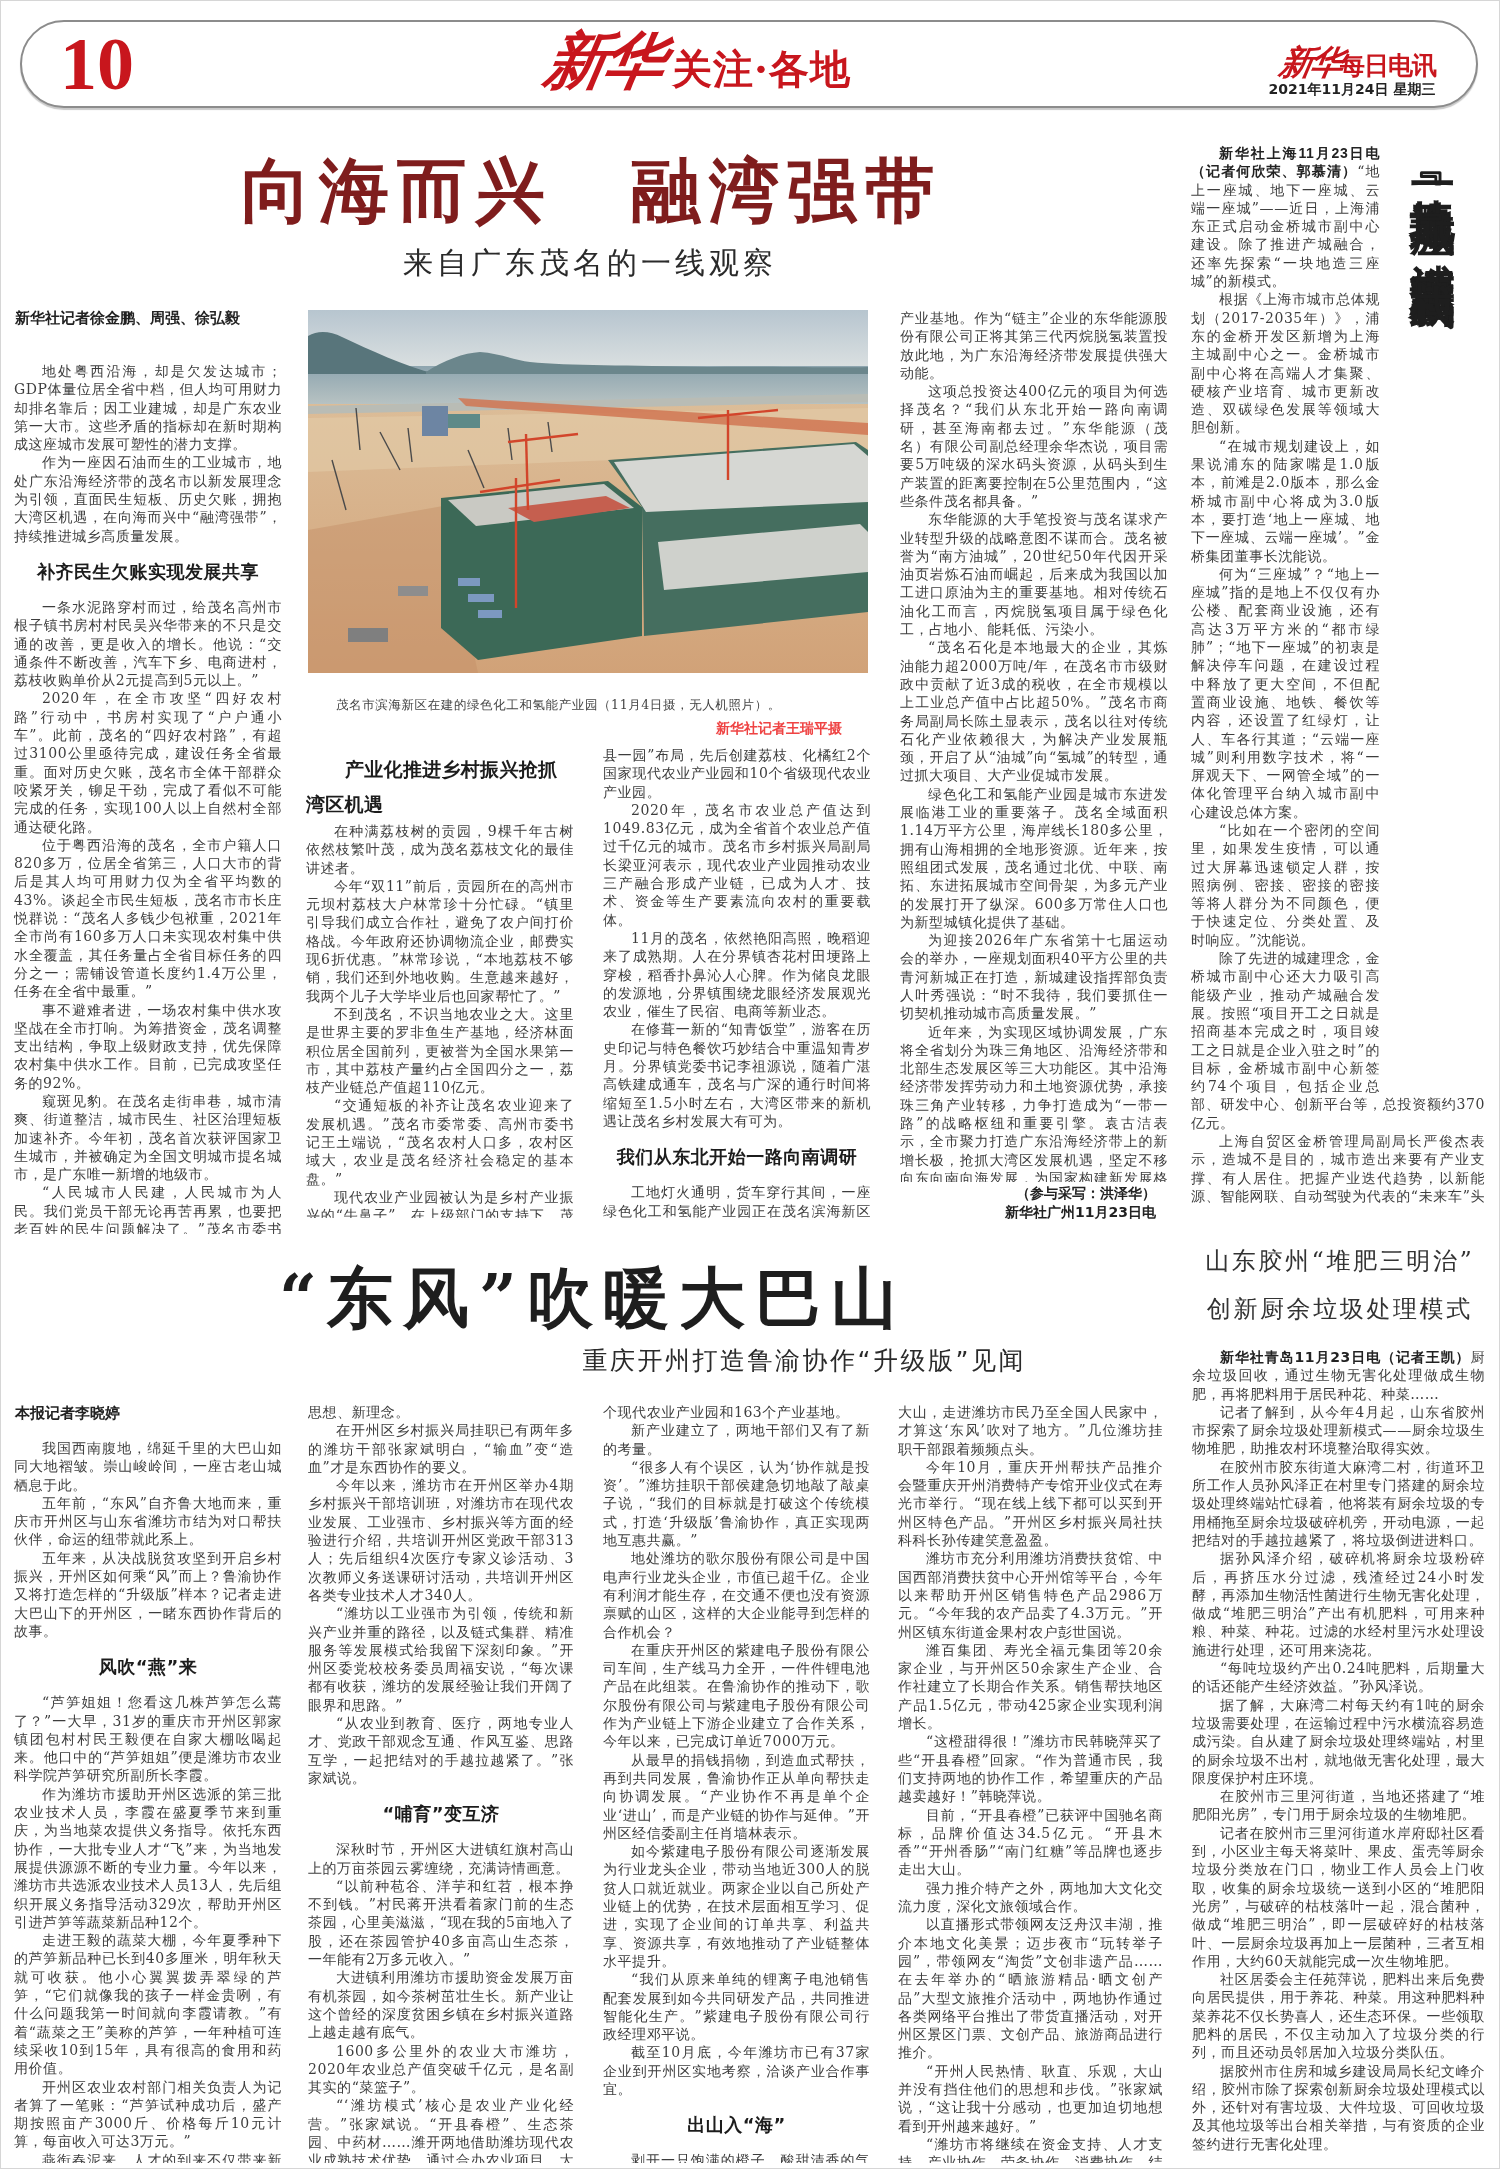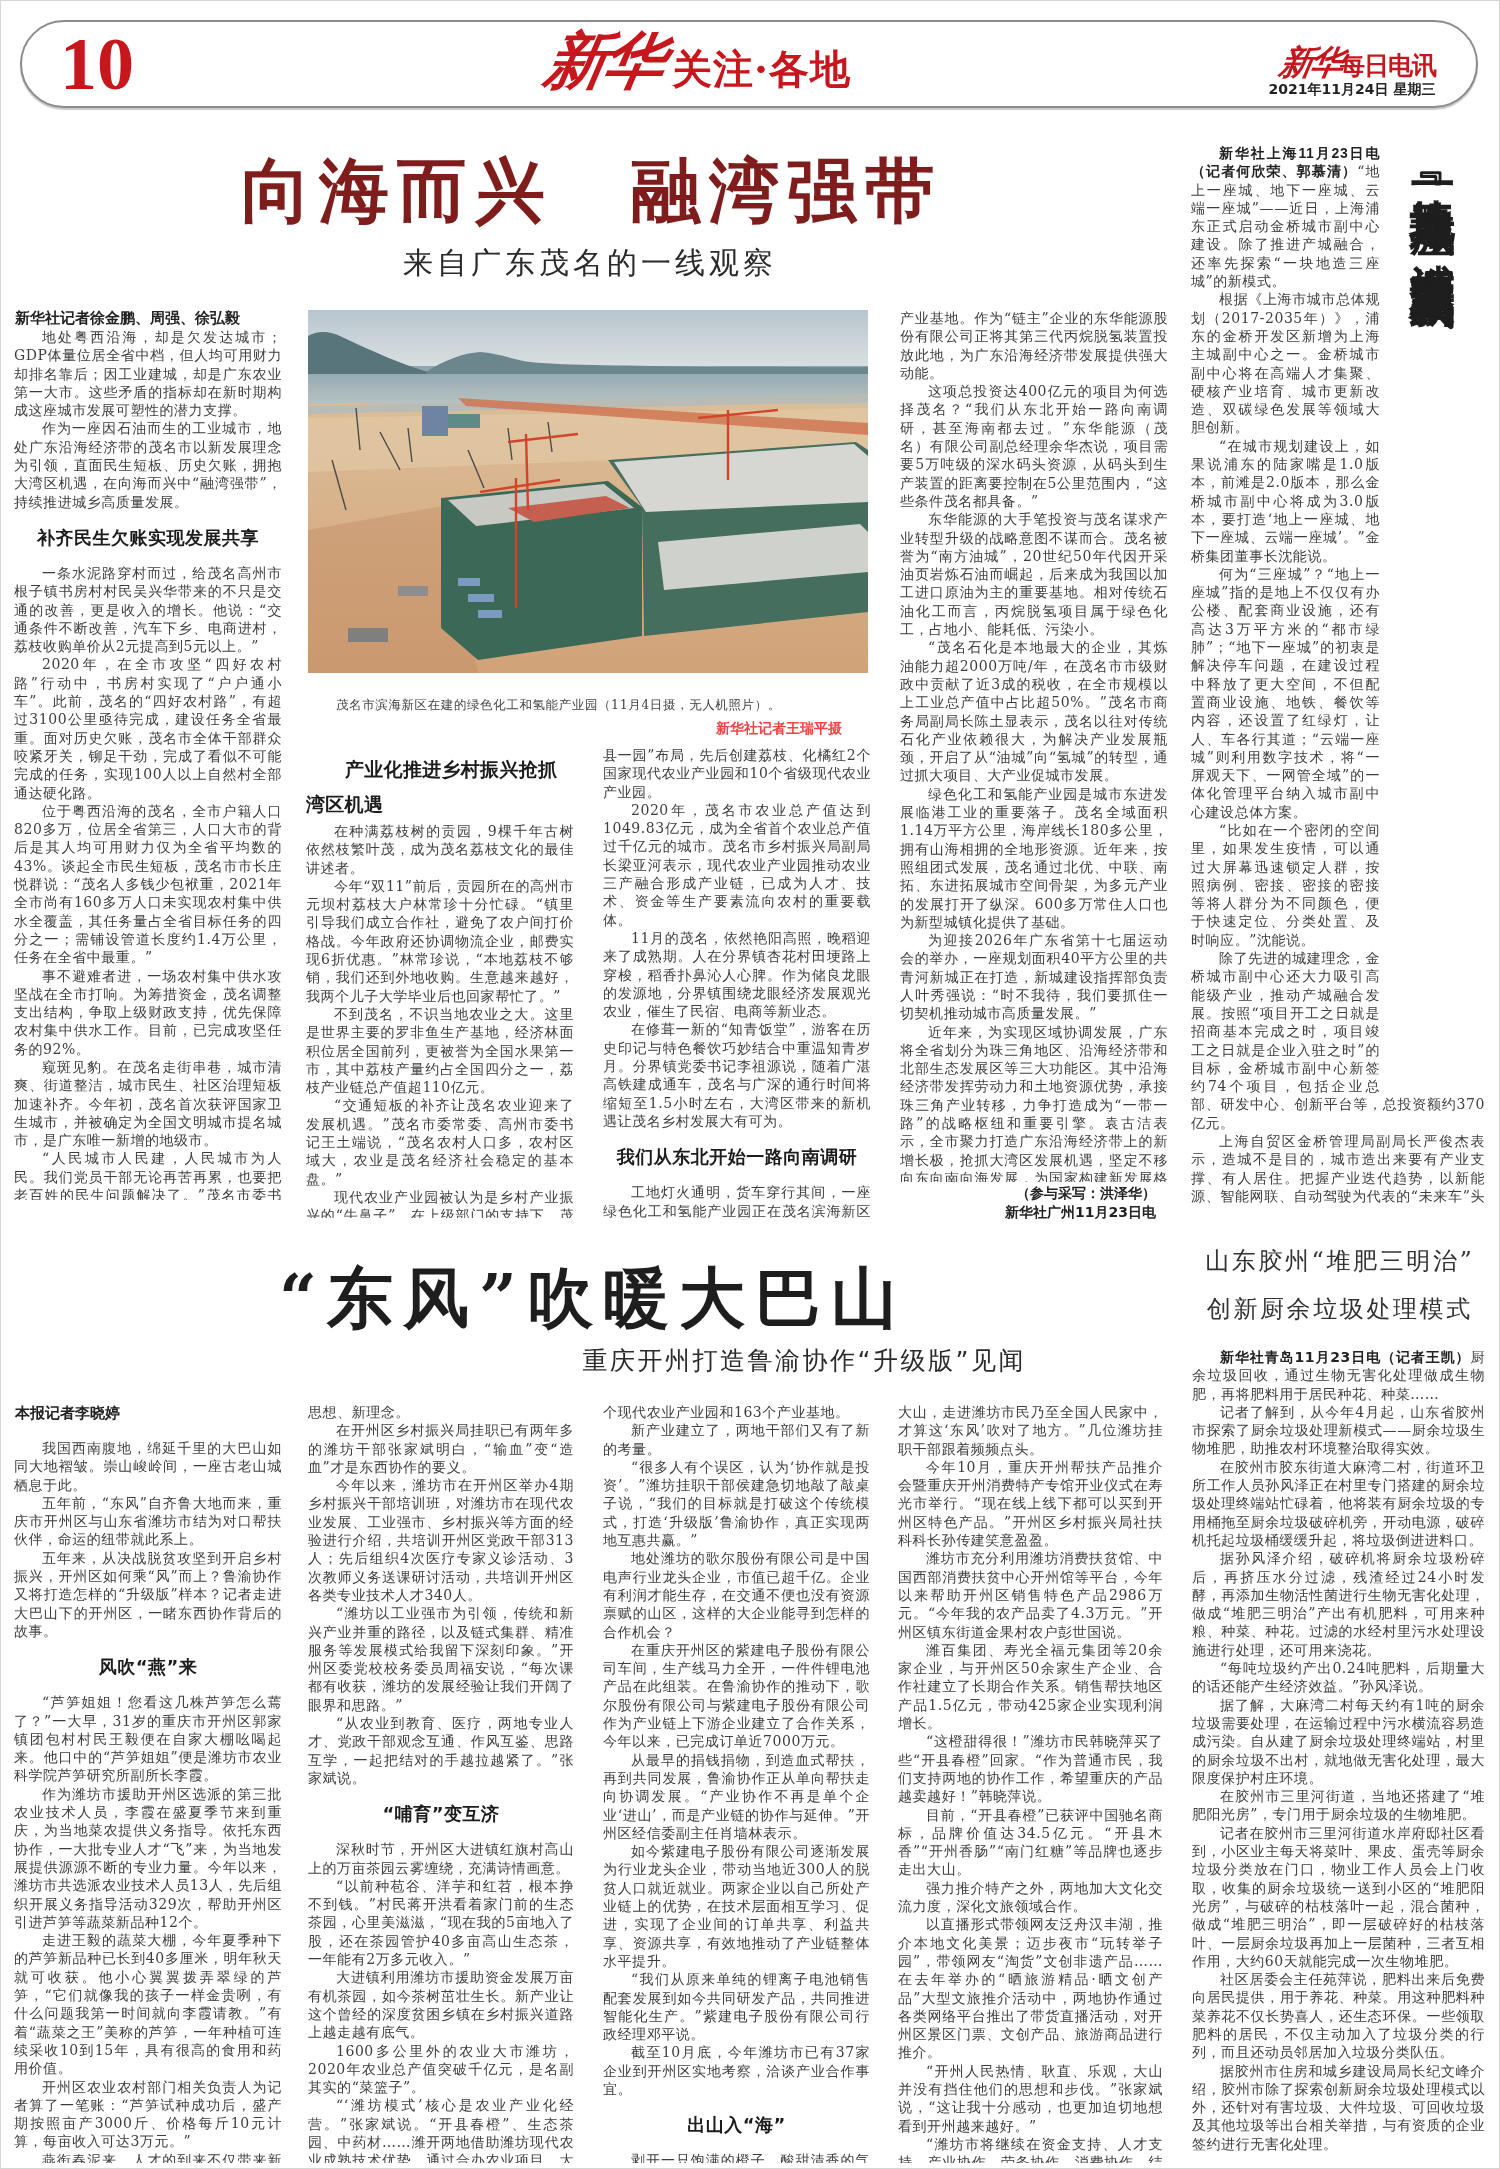--- a/index.html
+++ b/index.html
@@ -121,21 +121,21 @@
       <rect x="160" y="284" width="26" height="8"></rect>
       <rect x="170" y="300" width="24" height="8"></rect>
       <rect x="90" y="276" width="30" height="10" fill="#8d8d8d"></rect>
       <rect x="40" y="318" width="40" height="14" fill="#7f7f7f"></rect>
     </g>
   </svg>
 </div>
 <div class="abs cap">茂名市滨海新区在建的绿色化工和氢能产业园（11月4日摄，无人机照片）。</div>
 <div class="abs credit">新华社记者王瑞平摄</div>
 
-<div class="col" style="left:14px;top:328px;width:268px;height:872px">
+<div class="col" style="left:14px;top:362px;width:268px;height:872px">
   <p>地处粤西沿海，却是欠发达城市；GDP体量位居全省中档，但人均可用财力却排名靠后；因工业建城，却是广东农业第一大市。这些矛盾的指标却在新时期构成这座城市发展可塑性的潜力支撑。</p>
   <p>作为一座因石油而生的工业城市，地处广东沿海经济带的茂名市以新发展理念为引领，直面民生短板、历史欠账，拥抱大湾区机遇，在向海而兴中“融湾强带”，持续推进城乡高质量发展。</p>
   <div class="hd">补齐民生欠账实现发展共享</div>
   <p>一条水泥路穿村而过，给茂名高州市根子镇书房村村民吴兴华带来的不只是交通的改善，更是收入的增长。他说：“交通条件不断改善，汽车下乡、电商进村，荔枝收购单价从2元提高到5元以上。”</p>
   <p>2020年，在全市攻坚“四好农村路”行动中，书房村实现了“户户通小车”。此前，茂名的“四好农村路”，有超过3100公里亟待完成，建设任务全省最重。面对历史欠账，茂名市全体干部群众咬紧牙关，铆足干劲，完成了看似不可能完成的任务，实现100人以上自然村全部通达硬化路。</p>
   <p>位于粤西沿海的茂名，全市户籍人口820多万，位居全省第三，人口大市的背后是其人均可用财力仅为全省平均数的43%。谈起全市民生短板，茂名市市长庄悦群说：“茂名人多钱少包袱重，2021年全市尚有160多万人口未实现农村集中供水全覆盖，其任务量占全省目标任务的四分之一；需铺设管道长度约1.4万公里，任务在全省中最重。”</p>
   <p>事不避难者进，一场农村集中供水攻坚战在全市打响。为筹措资金，茂名调整支出结构，争取上级财政支持，优先保障农村集中供水工作。目前，已完成攻坚任务的92%。</p>
   <p>窥斑见豹。在茂名走街串巷，城市清爽、街道整洁，城市民生、社区治理短板加速补齐。今年初，茂名首次获评国家卫生城市，并被确定为全国文明城市提名城市，是广东唯一新增的地级市。</p>
   <p>“人民城市人民建，人民城市为人民。我们党员干部无论再苦再累，也要把老百姓的民生问题解决了。”茂名市委书记袁古洁说。</p>
 </div>
@@ -238,21 +238,21 @@
   <p>以直播形式带领网友泛舟汉丰湖，推介本地文化美景；迈步夜市“玩转举子园”，带领网友“淘货”文创非遗产品……在去年举办的“晒旅游精品·晒文创产品”大型文旅推介活动中，两地协作通过各类网络平台推出了带货直播活动，对开州区景区门票、文创产品、旅游商品进行推介。</p>
   <p>“开州人民热情、耿直、乐观，大山并没有挡住他们的思想和步伐。”张家斌说，“这让我十分感动，也更加迫切地想看到开州越来越好。”</p>
   <p>“潍坊市将继续在资金支持、人才支持、产业协作、劳务协作、消费协作、结对帮扶等领域加大力度，推动潍开协作结出更多硕果。”侯建表示。</p>
 </div>
 
 <div class="abs sdh" style="top:1246px">山东胶州“堆肥三明治”</div>
 <div class="abs sdh" style="top:1294px">创新厨余垃圾处理模式</div>
 <div class="col" style="left:1192px;top:1348px;width:293px;height:806px">
   <p><b>新华社青岛11月23日电（记者王凯）</b><span>厨余垃圾回收，通过生物无害化处理做成生物肥，再将肥料用于居民种花、种菜……</span></p>
   <p>记者了解到，从今年4月起，山东省胶州市探索了厨余垃圾处理新模式——厨余垃圾生物堆肥，助推农村环境整治取得实效。</p>
-  <p>在胶州市胶东街道大麻湾二村，街道环卫所工作人员孙风泽正在村里专门搭建的厨余垃圾处理终端站忙碌着，他将装有厨余垃圾的专用桶拖至厨余垃圾破碎机旁，开动电源，破碎机托起垃圾桶缓缓升起，将垃圾倒进进料口。</p>
+  <p>在胶州市胶东街道大麻湾二村，街道环卫所工作人员孙风泽正在村里专门搭建的厨余垃圾处理终端站忙碌着，他将装有厨余垃圾的专用桶拖至厨余垃圾破碎机旁，开动电源，一起把结对的手越拉越紧了，将垃圾倒进进料口。</p>
   <p>据孙风泽介绍，破碎机将厨余垃圾粉碎后，再挤压水分过滤，残渣经过24小时发酵，再添加生物活性菌进行生物无害化处理，做成“堆肥三明治”产出有机肥料，可用来种粮、种菜、种花。过滤的水经村里污水处理设施进行处理，还可用来浇花。</p>
   <p>“每吨垃圾约产出0.24吨肥料，后期量大的话还能产生经济效益。”孙风泽说。</p>
   <p>据了解，大麻湾二村每天约有1吨的厨余垃圾需要处理，在运输过程中污水横流容易造成污染。自从建了厨余垃圾处理终端站，村里的厨余垃圾不出村，就地做无害化处理，最大限度保护村庄环境。</p>
   <p>在胶州市三里河街道，当地还搭建了“堆肥阳光房”，专门用于厨余垃圾的生物堆肥。</p>
   <p>记者在胶州市三里河街道水岸府邸社区看到，小区业主每天将菜叶、果皮、蛋壳等厨余垃圾分类放在门口，物业工作人员会上门收取，收集的厨余垃圾统一送到小区的“堆肥阳光房”，与破碎的枯枝落叶一起，混合菌种，做成“堆肥三明治”，即一层破碎好的枯枝落叶、一层厨余垃圾再加上一层菌种，三者互相作用，大约60天就能完成一次生物堆肥。</p>
   <p>社区居委会主任苑萍说，肥料出来后免费向居民提供，用于养花、种菜。用这种肥料种菜养花不仅长势喜人，还生态环保。一些领取肥料的居民，不仅主动加入了垃圾分类的行列，而且还动员邻居加入垃圾分类队伍。</p>
   <p>据胶州市住房和城乡建设局局长纪文峰介绍，胶州市除了探索创新厨余垃圾处理模式以外，还针对有害垃圾、大件垃圾、可回收垃圾及其他垃圾等出台相关举措，与有资质的企业签约进行无害化处理。</p>
 </div>
 
 <div class="frame"></div>

